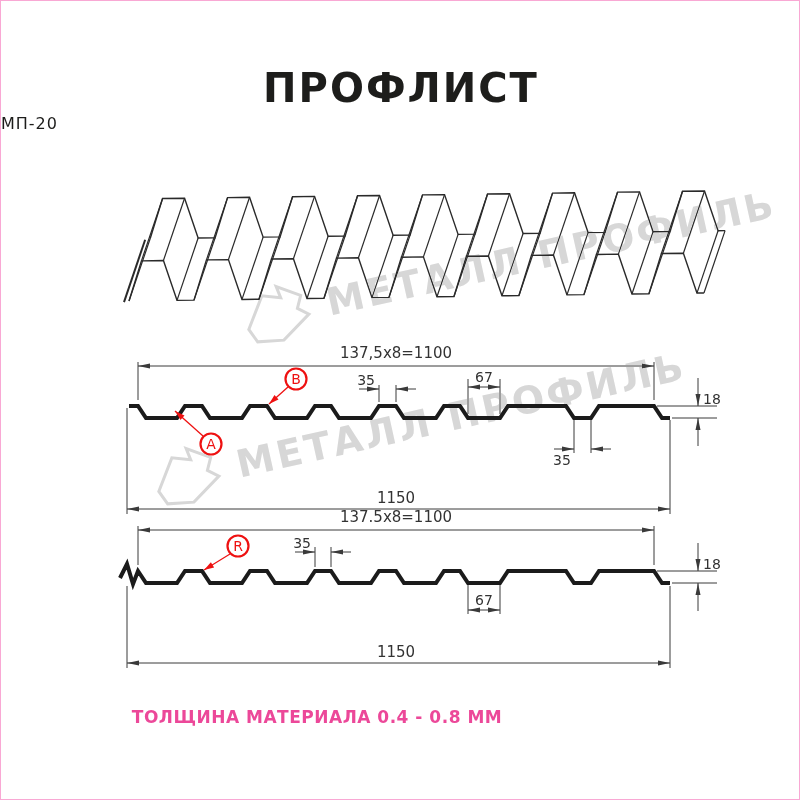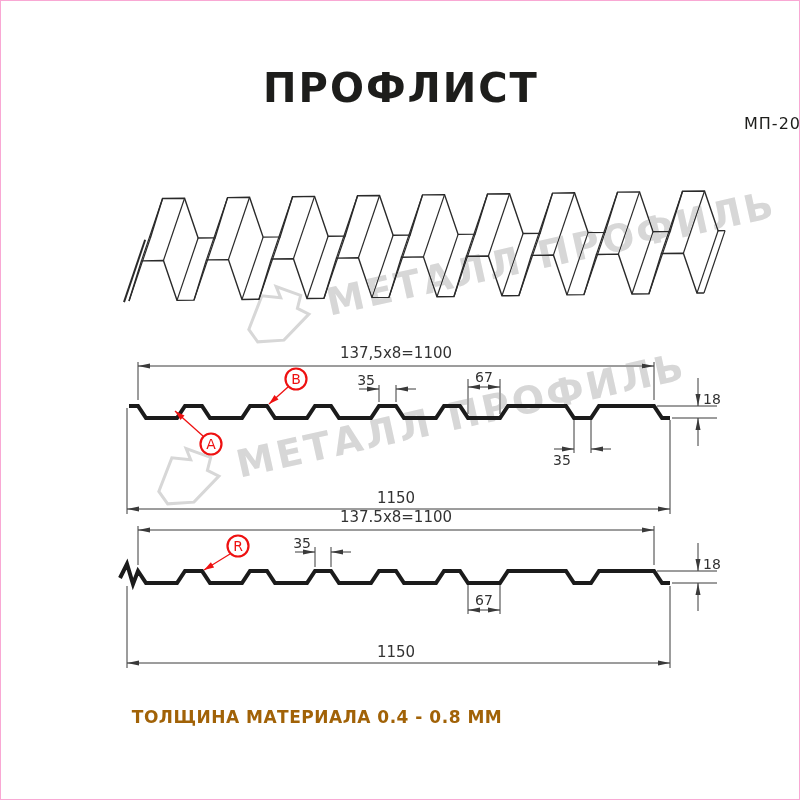--- a/index.html
+++ b/index.html
@@ -1,23 +1,23 @@
 <!DOCTYPE html>
 <html><head>
 <meta charset="utf-8">
 <style>
   html,body{margin:0;padding:0;background:#fff;}
   #stage{position:relative;width:800px;height:800px;background:#fff;overflow:hidden;
          font-family:"DejaVu Sans","Liberation Sans",sans-serif;border:1px solid #f9a8d4;box-sizing:border-box;}
   .page-title{position:absolute;left:0;top:64px;width:800px;text-align:center;
               font-size:40px;font-weight:700;letter-spacing:2px;color:#1d1d1b;}
-  .page-subtitle{position:absolute;left:0;top:113px;width:800px;text-align:right;
+  .page-subtitle{position:absolute;left:0;top:113px;width:800px;text-align:left;
               font-size:16px;font-weight:500;letter-spacing:1px;color:#1d1d1b;}
   .page-footer{position:absolute;left:0;top:706px;width:632px;text-align:center;
-              font-size:17px;font-weight:700;letter-spacing:0.5px;color:#a16207;}
+              font-size:17px;font-weight:700;letter-spacing:0.5px;color:#ec4899;}
   .wm{position:absolute;display:flex;align-items:center;gap:14px;
       transform:rotate(-12.5deg);transform-origin:left center;mix-blend-mode:darken;pointer-events:none;}
   .wm .wm-text{font-size:38px;font-weight:700;letter-spacing:3px;color:#d7d7d7;white-space:nowrap;}
   .wm svg{display:block;}
   #wm1{left:240px;top:290px;}
   #wm2{left:150px;top:452px;}
   svg text{font-family:"DejaVu Sans","Liberation Sans",sans-serif;}
   .dimtxt{font-size:15px;fill:#333;}
   .dimtxt-s{font-size:14px;fill:#333;}
   .redtxt{font-size:14px;fill:#ee1111;font-weight:500;}

